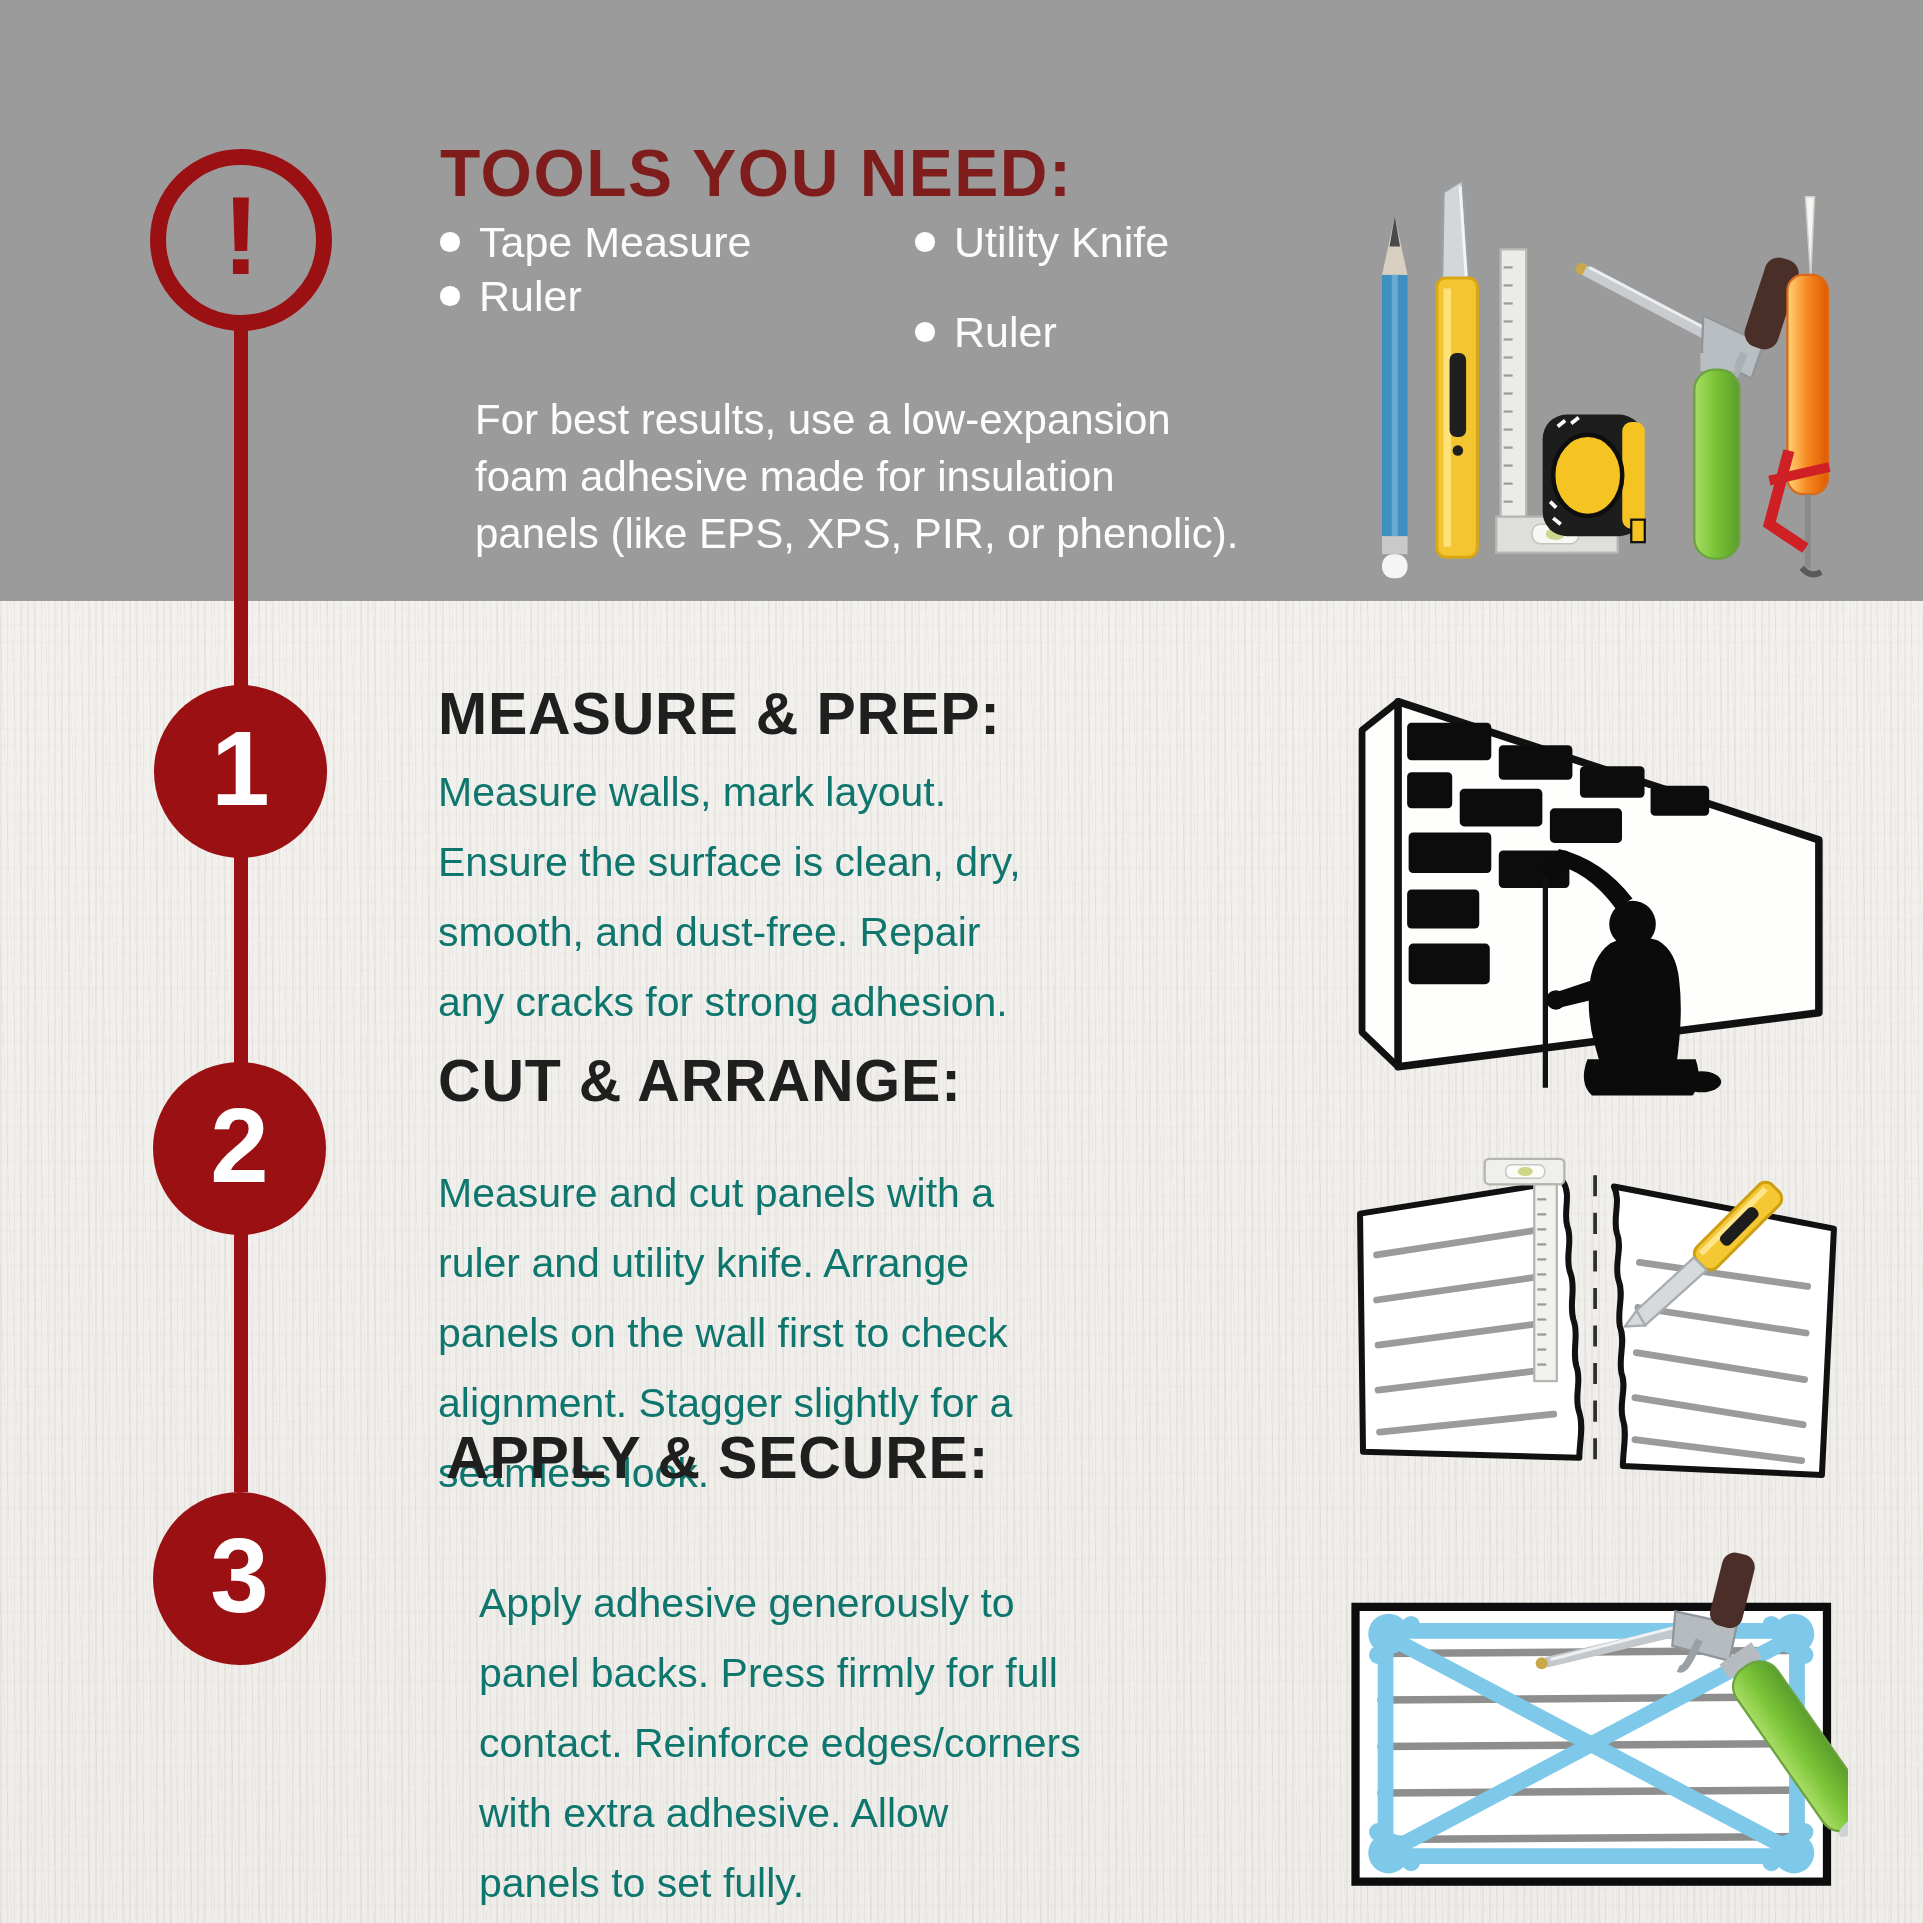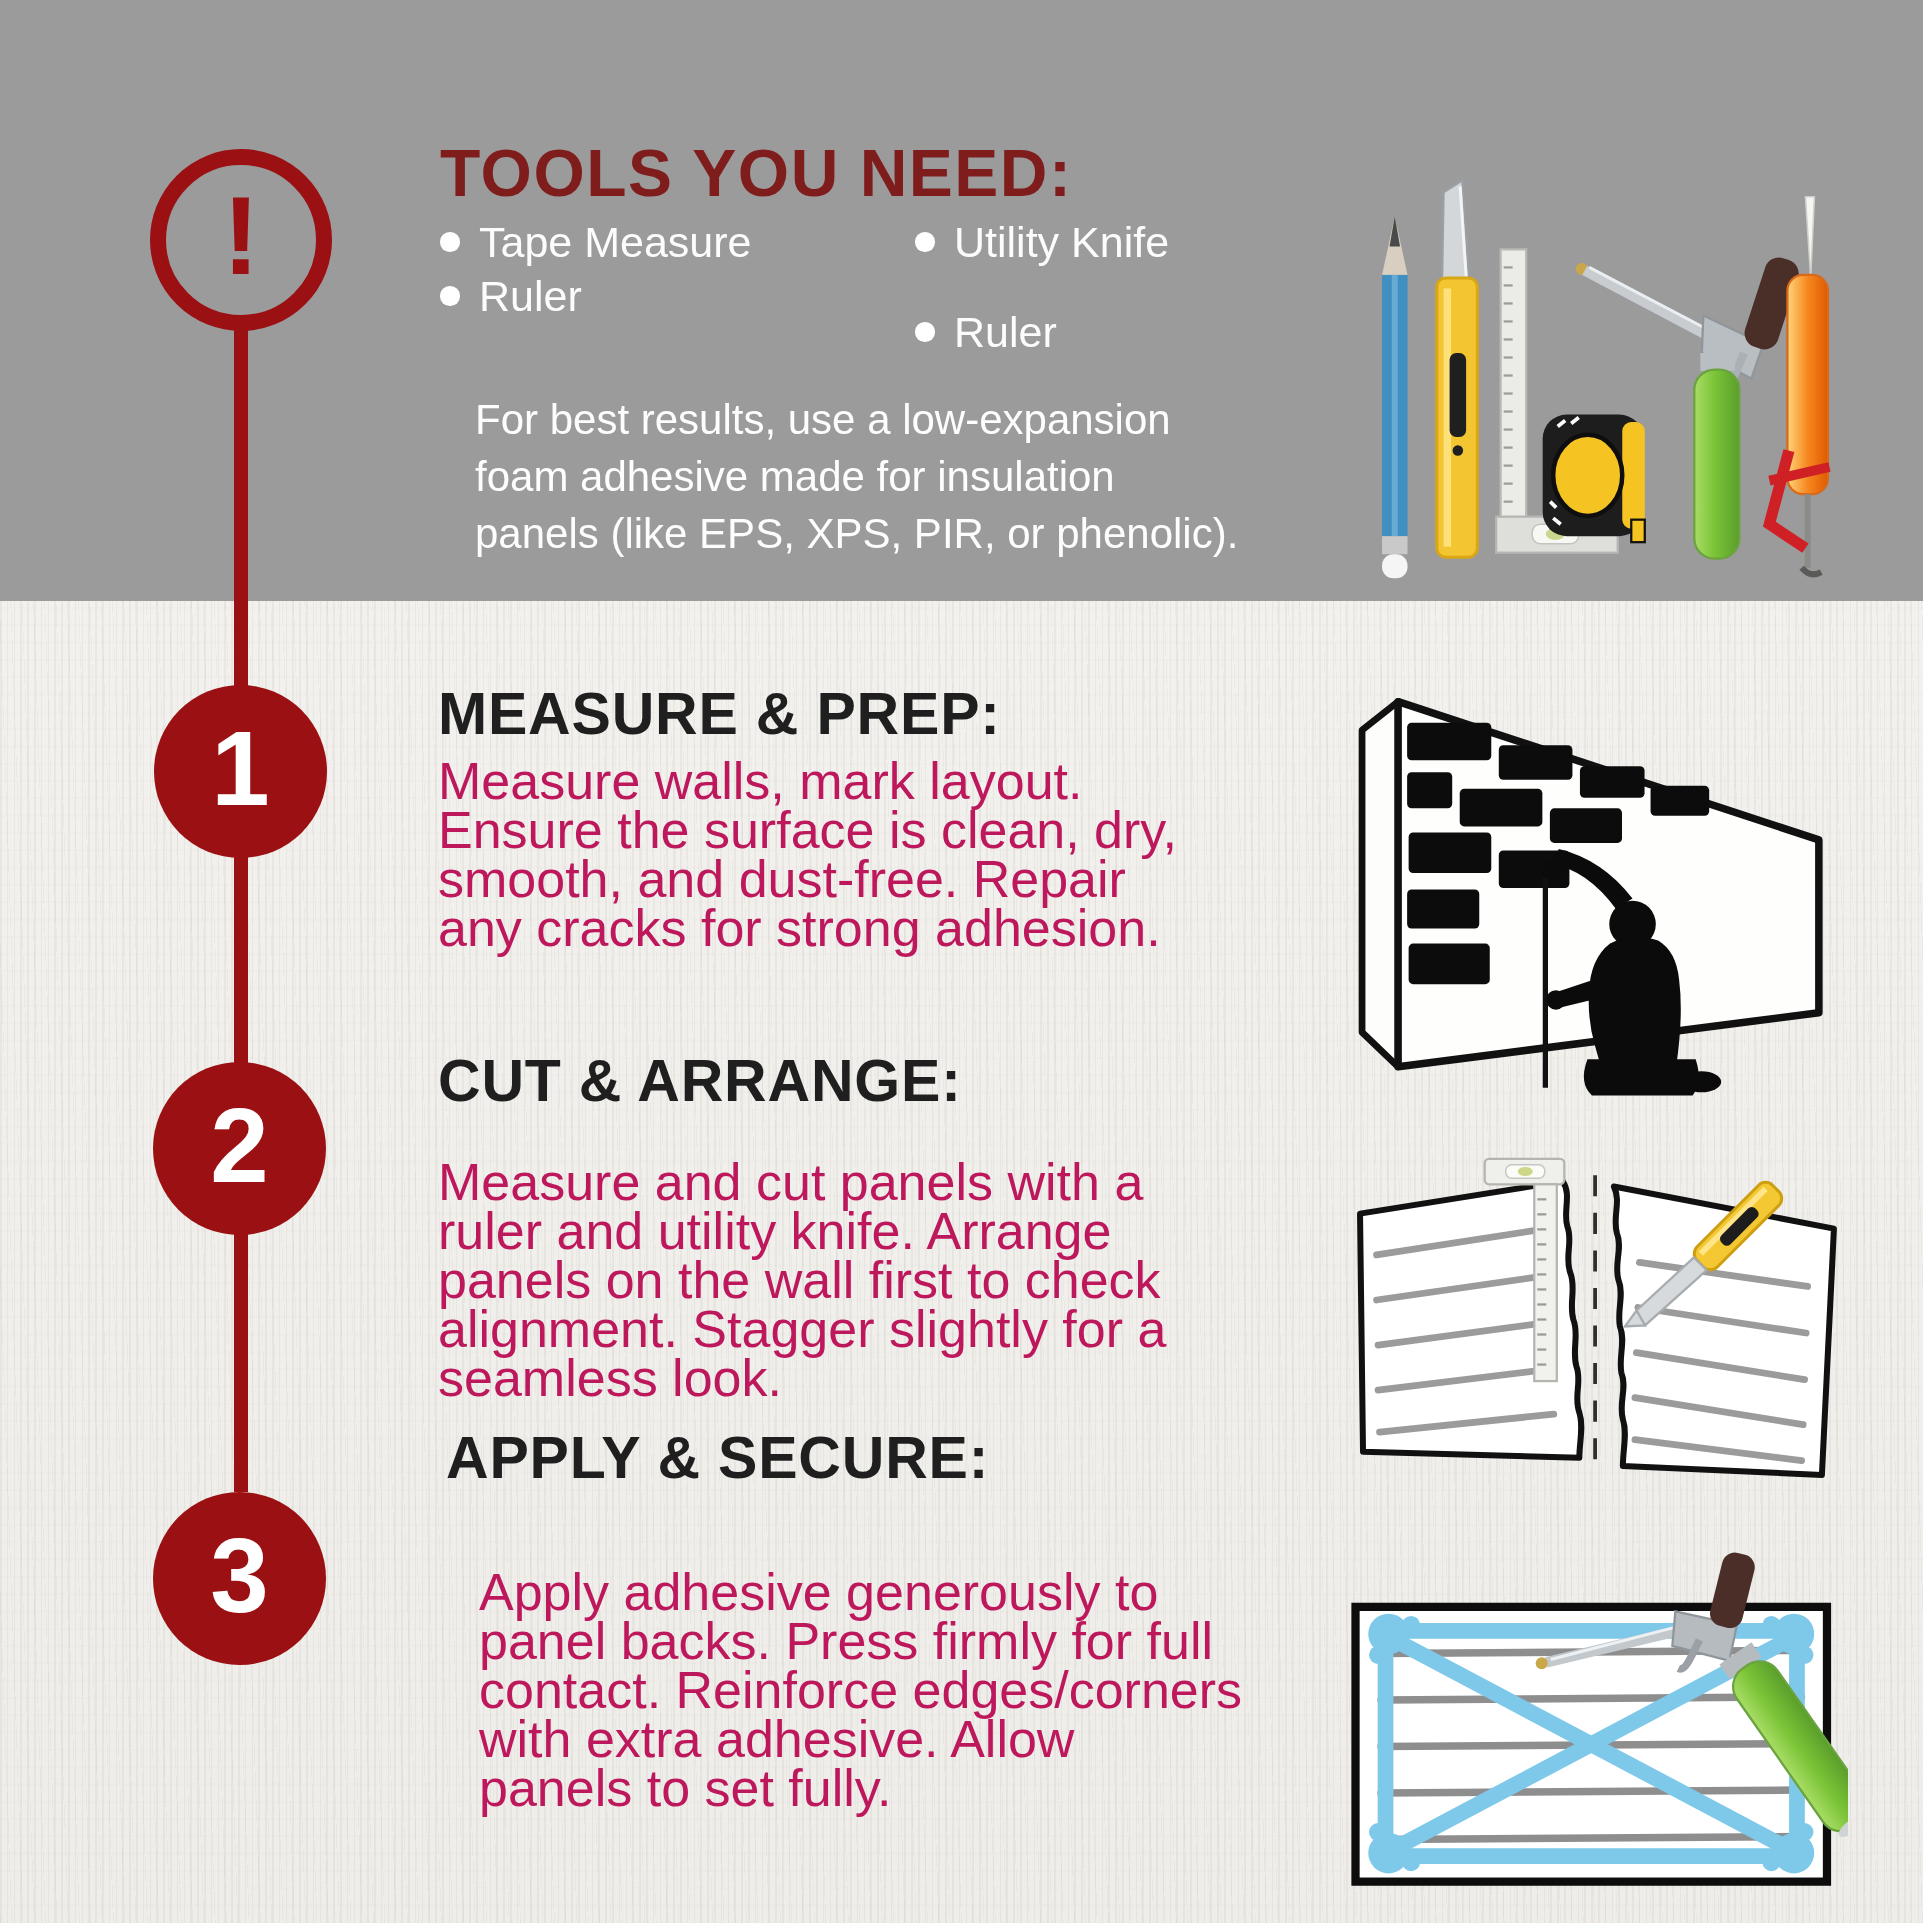--- a/index.html
+++ b/index.html
@@ -59,21 +59,21 @@
   .step-circle-1{left:154px;top:685px;}
   .step-circle-2{left:153px;top:1062px;}
   .step-circle-3{left:153px;top:1492px;}
   .step-number{font-size:105px;font-weight:800;color:#ffffff;line-height:1;transform:translateY(-3px);}
 
   
   .step-title{font-size:59px;font-weight:800;color:#1f1f1f;letter-spacing:0.8px;line-height:1;}
   .step-title-1{left:438px;top:685px;}
   .step-title-2{left:438px;top:1052px;}
   .step-title-3{left:438px;top:1429px;margin-left:8px;}
-  .step-body{font-size:52px;line-height:49px;color:#be185d;white-space:pre-line;}
+  .step-body{font-size:41px;line-height:70px;color:#0f766e;white-space:pre-line;}
   .step-body-1{left:438px;top:757px;}
   .step-body-2{left:438px;top:1124px;margin-top:34px;}
   .step-body-3{left:438px;top:1568px;margin-left:41px;}
 
   
   .tools-art{left:1364px;top:124px;width:503px;height:473px;}
   .art-step1{left:1338px;top:676px;width:556px;height:421px;}
   .art-step2{left:1345px;top:1157px;width:537px;height:325px;}
   .art-step3{left:1345px;top:1548px;width:503px;height:376px;}
   svg{display:block;width:100%;height:100%;}

